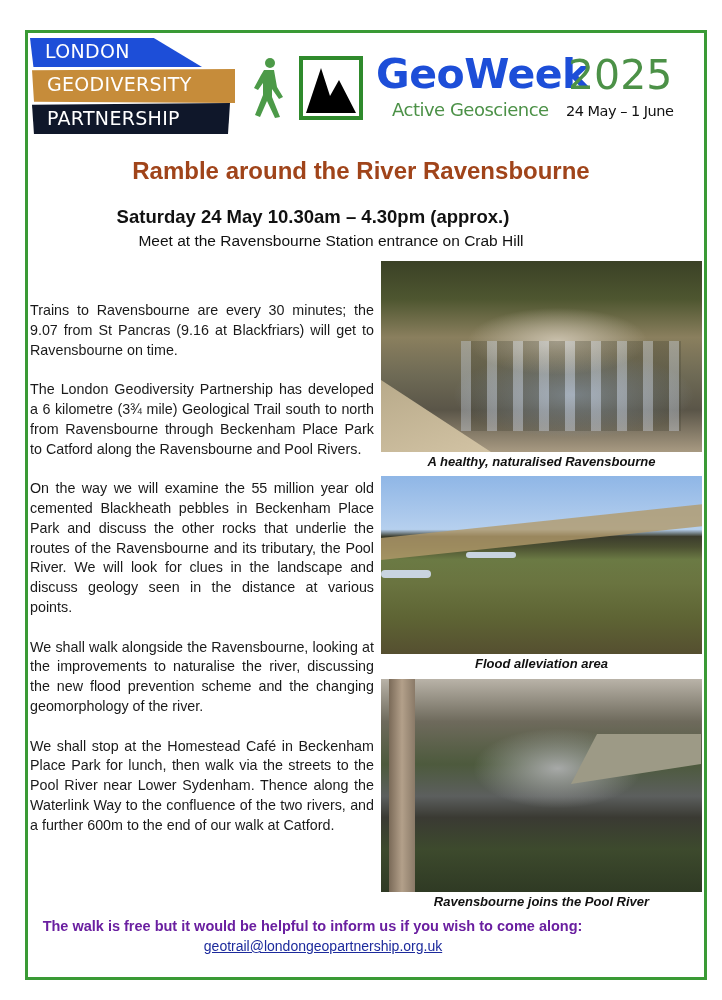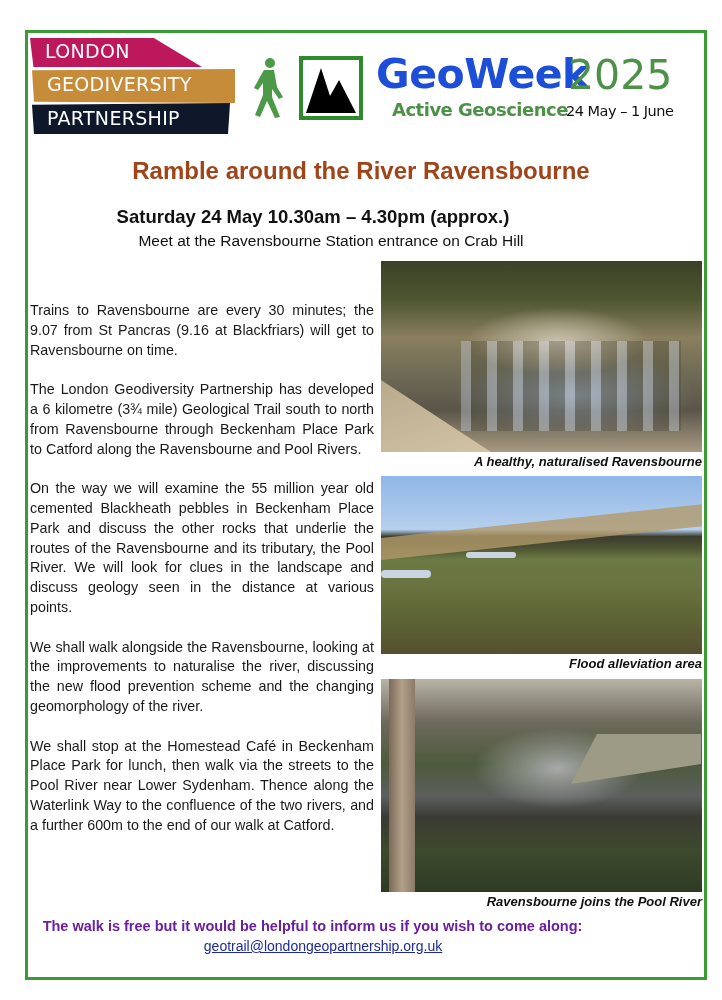--- a/index.html
+++ b/index.html
@@ -2,41 +2,41 @@
 <html><head>
 <meta charset="utf-8">
 <style>
   html, body { margin:0; padding:0; background:#ffffff; }
   body { width:722px; height:1000px; position:relative; overflow:hidden; font-family:"Liberation Sans", sans-serif; }
   .frame { position:absolute; left:25px; top:30px; width:676px; height:944px; border:3px solid #3a9a35; box-sizing:content-box; }
 
   
   .lgp { position:absolute; left:30px; top:38px; width:210px; height:96px; }
   .lgp-band { position:absolute; font-family:"DejaVu Sans", sans-serif; color:#ffffff; font-size:19px; letter-spacing:0.3px; line-height:26px; padding-left:15px; box-sizing:border-box; }
-  .lgp-1 { left:0; top:0; width:172px; height:29px; background:#be185d; clip-path:polygon(0 0, 72% 0, 100% 100%, 2% 100%); }
+  .lgp-1 { left:0; top:0; width:172px; height:29px; background:#1d4ed8; clip-path:polygon(0 0, 72% 0, 100% 100%, 2% 100%); }
   .lgp-2 { left:2px; top:31px; width:203px; height:34px; background:#c68c3a; clip-path:polygon(0 4%, 100% 0, 100% 100%, 1% 96%); padding-top:2px; }
   .lgp-3 { left:2px; top:65px; width:198px; height:31px; background:#0f172a; clip-path:polygon(0 6%, 100% 0, 99% 100%, 1% 100%); padding-top:2px; }
 
   
   .walker { position:absolute; left:250px; top:57px; width:36px; height:62px; }
   .mountain-box { position:absolute; left:299px; top:56px; width:56px; height:56px; border:4px solid #2f8a2c; background:#fff; }
   .gw-title { position:absolute; left:368px; top:50px; font-family:"DejaVu Sans", sans-serif; font-size:41px; font-weight:bold; color:#1d4ed8; letter-spacing:-0.5px; line-height:48px;margin-left:8px; }
   .gw-year { position:absolute; left:568px; top:51px; font-family:"DejaVu Sans", sans-serif; font-size:41px; color:#4c9147; line-height:48px; }
-  .gw-sub { position:absolute; left:392px; top:98px; font-family:"DejaVu Sans", sans-serif; font-size:18px; font-weight:bold; color:#4c9147; letter-spacing:-0.5px; line-height:24px;text-align:right; }
+  .gw-sub { position:absolute; left:392px; top:98px; font-family:"DejaVu Sans", sans-serif; font-size:18px; font-weight:normal; color:#4c9147; letter-spacing:-0.5px; line-height:24px;text-align:right; }
   .gw-dates { position:absolute; left:566px; top:101px; font-family:"DejaVu Sans", sans-serif; font-size:14.5px; color:#111; letter-spacing:-0.5px; line-height:20px; }
 
   .title { position:absolute; left:0; width:722px; top:157px; text-align:center; font-size:24px; font-weight:bold; color:#a0441a; }
   .datetime { position:absolute; left:0; width:626px; top:206px; text-align:center; font-size:18.5px; font-weight:bold; color:#111; }
   .meet { position:absolute; left:0; width:662px; top:232px; text-align:center; font-size:15.5px; color:#111; }
 
   .body { position:absolute; left:30px; top:301px; width:344px; font-size:14.3px; line-height:19.8px; color:#1a1a1a; }
   .body p { margin:0 0 19.8px 0; text-align:justify; }
 
   .photo { position:absolute; left:381px; width:321px; overflow:hidden; }
-  .caption { position:absolute; left:381px; width:321px; text-align:right; font-size:13px; font-weight:bold; font-style:italic; color:#111; }
+  .caption { position:absolute; left:381px; width:321px; text-align:center; font-size:13px; font-weight:bold; font-style:italic; color:#111; }
 
   .p1 { top:261px; height:191px;
     background:
       radial-gradient(ellipse 40% 25% at 55% 42%, #c9c0ac 0%, rgba(201,192,172,0) 70%),
       radial-gradient(ellipse 50% 30% at 60% 70%, #8f9aa5 0%, rgba(143,154,165,0) 75%),
       linear-gradient(180deg, #3b4126 0%, #4e5630 20%, #8a7f5e 40%, #6e6a55 60%, #5a5548 78%, #a89a82 100%);
   }
   .p1 .bank { position:absolute; left:0; bottom:0; width:110px; height:90px; background:linear-gradient(160deg,#b4a686,#d2c3a4); clip-path:polygon(0 20%, 50% 60%, 100% 100%, 0 100%); }
   .p1 .refl { position:absolute; left:80px; top:80px; width:220px; height:90px; background:repeating-linear-gradient(90deg, rgba(200,210,225,0.55) 0 10px, rgba(60,60,45,0.4) 10px 26px); opacity:0.7; }
 

